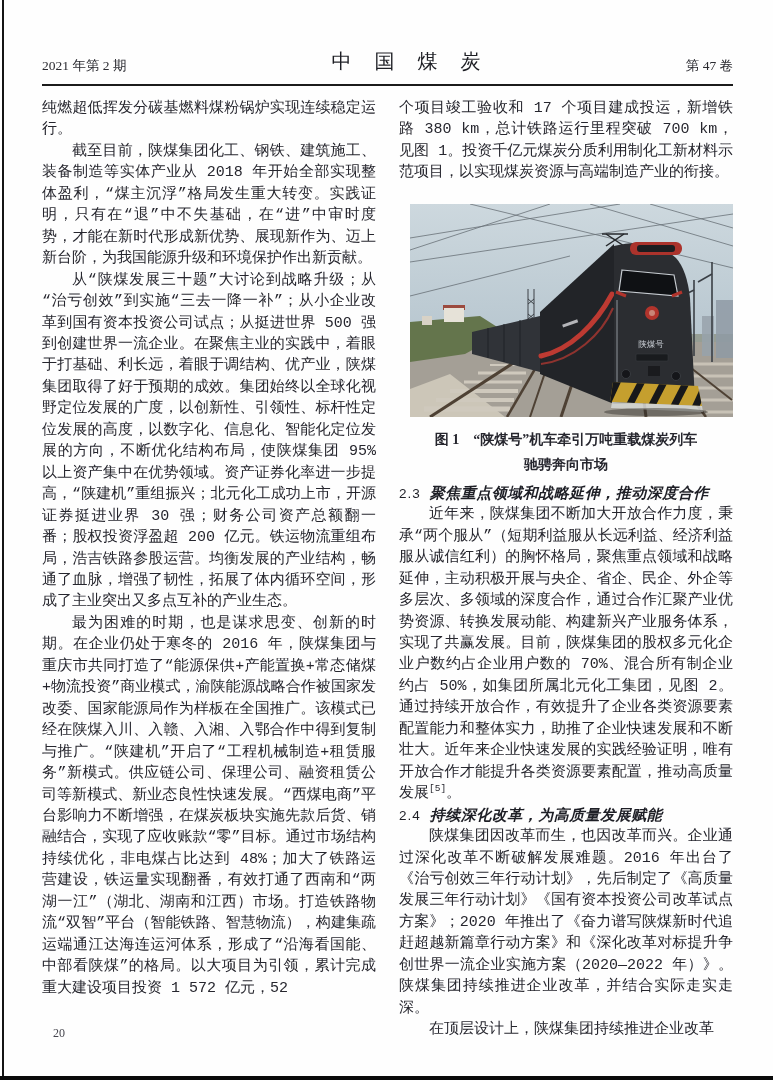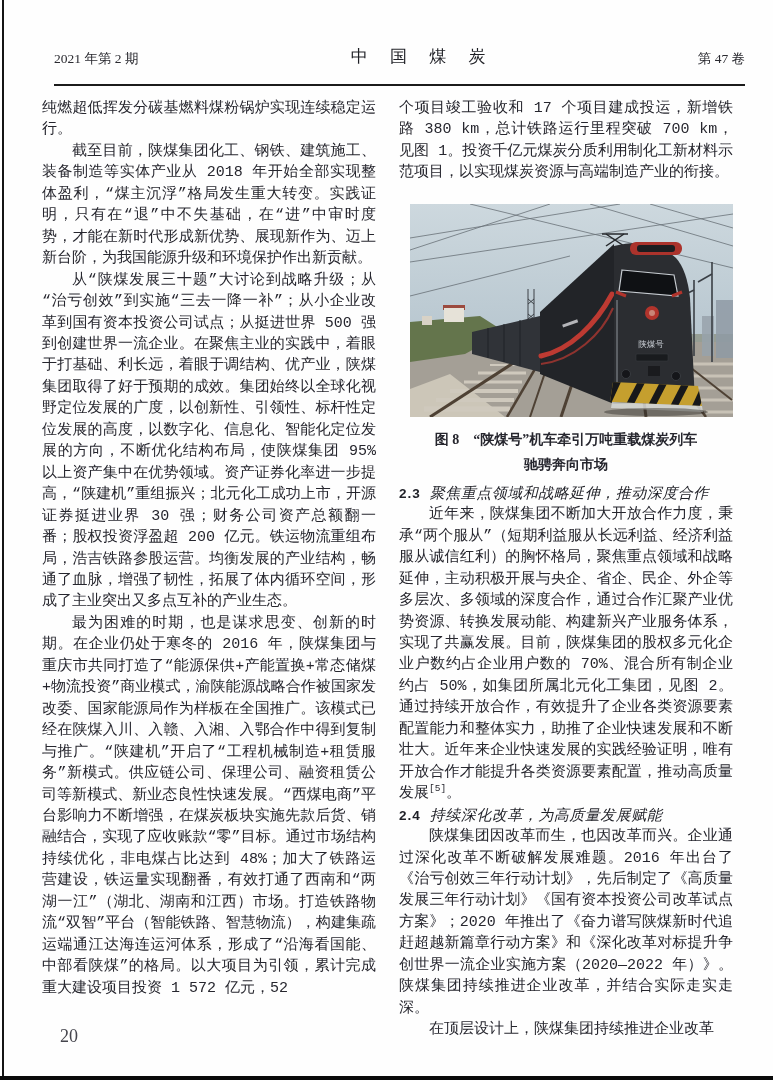--- a/index.html
+++ b/index.html
@@ -7,38 +7,38 @@
     position:relative;width:773px;height:1080px;margin:0 auto;
     background:#fefefe;overflow:hidden;
     font-family:"Liberation Serif","DejaVu Serif",serif;
     color:#26262e;
   }
   .scan-left{position:absolute;left:2px;top:0;width:2px;height:100%;background:#141414;}
   .scan-bottom{position:absolute;left:0;bottom:0;width:100%;height:4px;background:#0a0a0a;}
   .page-header{
     position:absolute;left:42px;top:50px;width:691px;height:36px;
     display:flex;justify-content:space-between;align-items:flex-end;
-    border-bottom:2px solid #1b1b1b;padding-bottom:16px;box-sizing:border-box;
-    font-size:13.5px;color:#2a2a30;margin-left:12px;
+    border-bottom:2px solid #1b1b1b;padding-bottom:9px;box-sizing:border-box;
+    font-size:13.5px;color:#2a2a30;
   }
-  .journal-name{font-size:17px;letter-spacing:9px;padding-left:9px;font-weight:500;color:#1d1e24;}
+  .journal-name{font-size:20px;letter-spacing:9px;padding-left:9px;font-weight:500;color:#1d1e24;}
   .columns{position:absolute;left:42px;top:98px;width:691px;}
   .col{position:absolute;top:0;width:334px;}
   .col-left{left:0;}
   .col-right{left:357px;}
   .para{margin:0;font-size:15px;line-height:21.45px;text-align:justify;color:#26262e;font-family:Liberation Mono, monospace;}
   .para.indent{text-indent:2em;}
   .para sup{font-size:9.5px;line-height:0;vertical-align:super;}
   .sec-heading{font-size:15px;line-height:21.45px;color:#1e1f26;white-space:nowrap;}
-  .sec-num{font-family:"Liberation Sans","DejaVu Sans",sans-serif;font-size:13.5px;font-weight:700;margin-right:9px;letter-spacing:1px;}
-  .sec-title{font-style:italic;font-weight:400;letter-spacing:0.5px;}
+  .sec-num{font-family:"Liberation Sans","DejaVu Sans",sans-serif;font-size:13.5px;font-weight:400;margin-right:9px;letter-spacing:1px;}
+  .sec-title{font-style:italic;font-weight:700;letter-spacing:0.5px;}
   .figure{margin:20px 0 6px 0;}
   .figure svg{display:block;margin-left:11px;}
   .figure figcaption{margin-top:10px;text-align:center;font-size:14px;font-weight:700;line-height:25px;color:#26262e;}
-  .page-number{position:absolute;left:60px;top:1026px;font-size:18px;color:#45454d;}
+  .page-number{position:absolute;left:53px;top:1026px;font-size:12px;color:#45454d;}
 </style>
 </head>
 <body>
 
 <div class="page">
   <div class="scan-left"></div>
   <div class="scan-bottom"></div>
 
   <header class="page-header">
     <span>2021 年第 2 期</span>
@@ -176,21 +176,21 @@
             <line x1="196" y1="202" x2="208" y2="176"></line>
             <line x1="218" y1="204" x2="232" y2="177"></line>
             <line x1="240" y1="205" x2="254" y2="178"></line>
             <line x1="262" y1="206" x2="276" y2="179"></line>
             <line x1="284" y1="206" x2="296" y2="180"></line>
           </g>
           <polygon points="202,198 292,202 293,208 201,204" fill="#d8d9d6" opacity="0.85"></polygon>
           <ellipse cx="246" cy="208" rx="52" ry="4" fill="#2e2c28" opacity="0.45"></ellipse>
         </svg>
         <figcaption>
-          <div>图 8　“陕煤号”机车牵引万吨重载煤炭列车</div>
+          <div>图 1　“陕煤号”机车牵引万吨重载煤炭列车</div>
           <div>驰骋奔向市场</div>
         </figcaption>
       </figure>
 
       <div id="right-after">
           <div class="sec-heading"><span class="sec-num">2.3</span><span class="sec-title">聚焦重点领域和战略延伸，推动深度合作</span></div>
           <p class="para indent">近年来，陕煤集团不断加大开放合作力度，秉承“两个服从”（短期利益服从长远利益、经济利益服从诚信红利）的胸怀格局，聚焦重点领域和战略延伸，主动积极开展与央企、省企、民企、外企等多层次、多领域的深度合作，通过合作汇聚产业优势资源、转换发展动能、构建新兴产业服务体系，实现了共赢发展。目前，陕煤集团的股权多元化企业户数约占企业用户数的 70%、混合所有制企业约占 50%，如集团所属北元化工集团，见图 2。通过持续开放合作，有效提升了企业各类资源要素配置能力和整体实力，助推了企业快速发展和不断壮大。近年来企业快速发展的实践经验证明，唯有开放合作才能提升各类资源要素配置，推动高质量发展<sup>[5]</sup>。</p>
           <div class="sec-heading"><span class="sec-num">2.4</span><span class="sec-title">持续深化改革，为高质量发展赋能</span></div>
           <p class="para indent">陕煤集团因改革而生，也因改革而兴。企业通过深化改革不断破解发展难题。2016 年出台了《治亏创效三年行动计划》，先后制定了《高质量发展三年行动计划》《国有资本投资公司改革试点方案》；2020 年推出了《奋力谱写陕煤新时代追赶超越新篇章行动方案》和《深化改革对标提升争创世界一流企业实施方案（2020—2022 年）》。陕煤集团持续推进企业改革，并结合实际走实走深。</p>
           <p class="para indent">在顶层设计上，陕煤集团持续推进企业改革</p>

